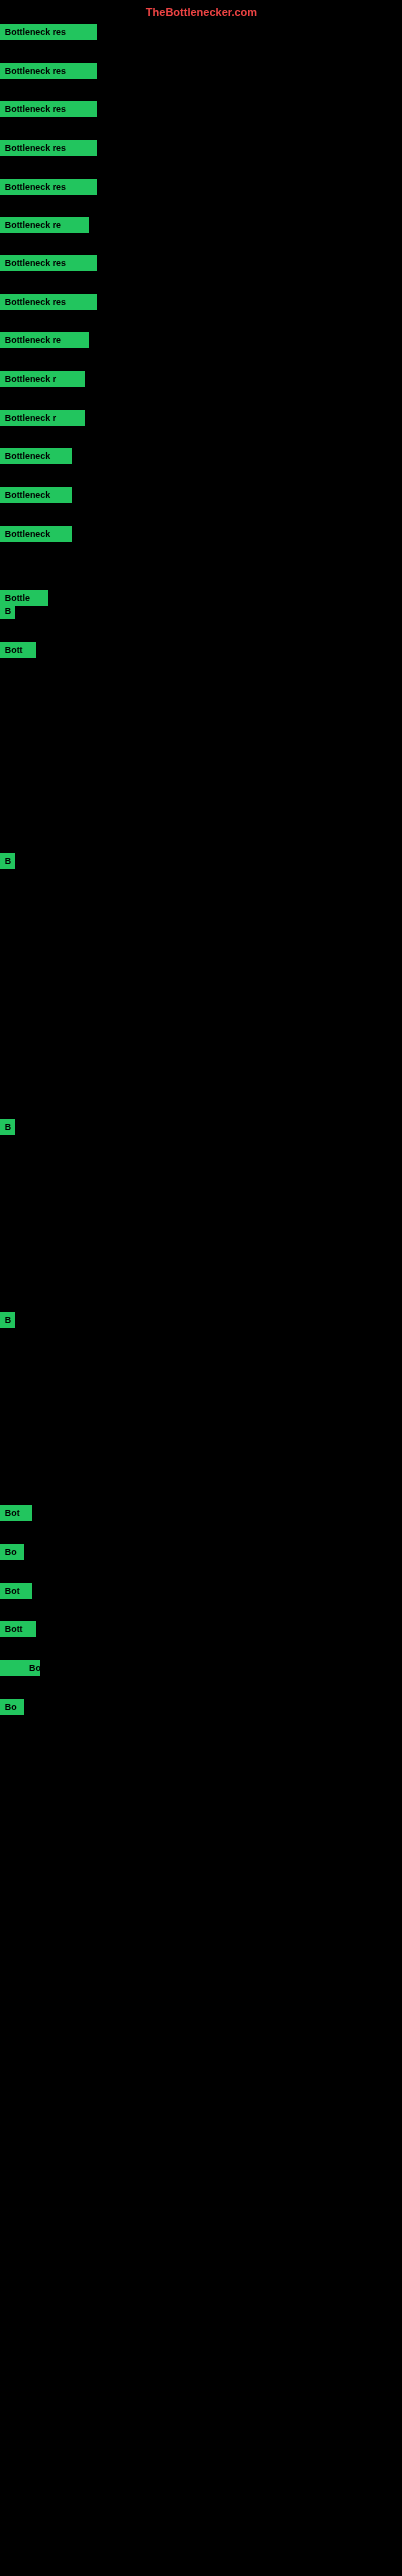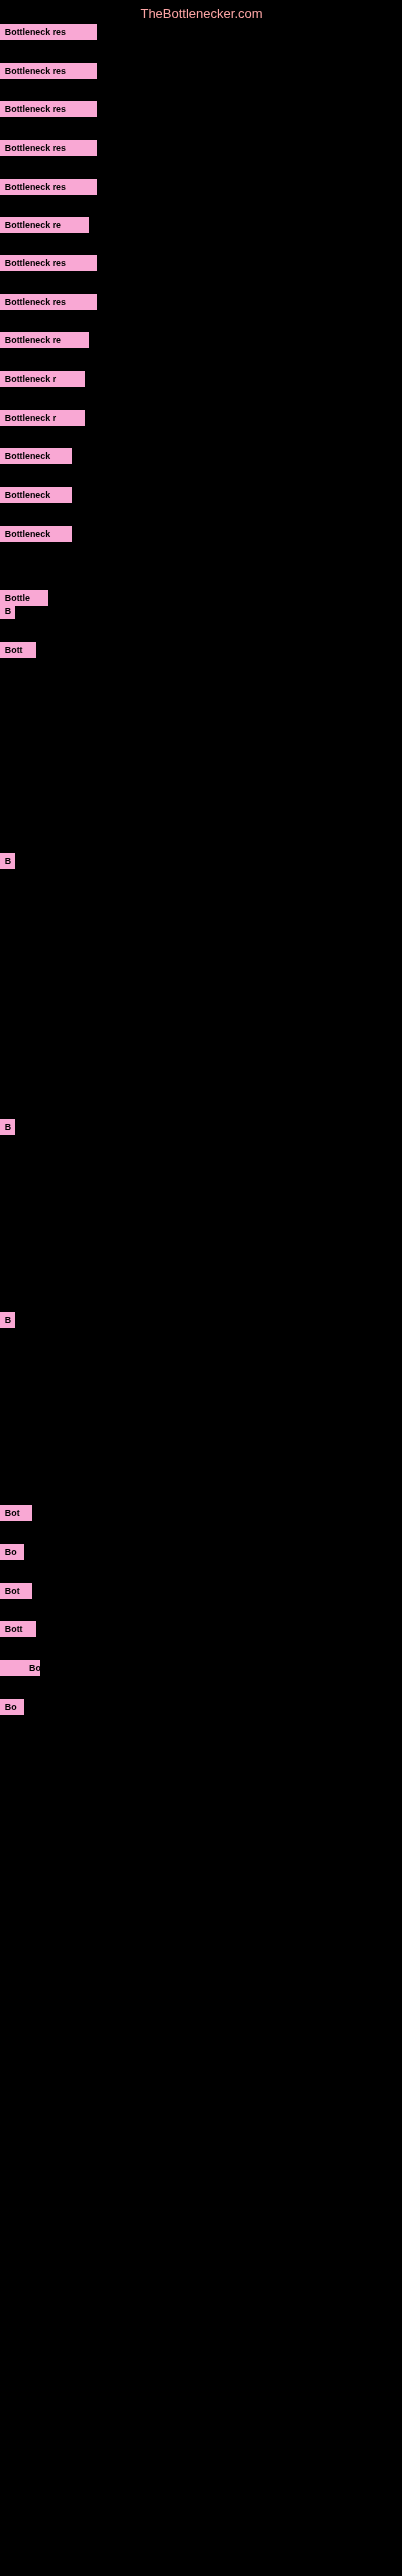--- a/index.html
+++ b/index.html
@@ -11,32 +11,33 @@
     body {
       background-color: #000000;
       width: 403px;
       min-height: 2576px;
       font-family: Arial, sans-serif;
       position: relative;
     }
 
     .site-title {
       text-align: center;
-      color: #fca5a5;
-      font-size: 13px;
+      color: #ef4444;
+      font-size: 11px;
       padding: 6.4px 0;
       position: absolute;
       top: 0;
       left: 0;
       right: 0;
+      font-weight: bold;
     }
 
     .bottleneck-badge {
       position: absolute;
-      background-color: #f9a8d4;
+      background-color: #22c55e;
       color: #000000;
       font-size: 8.9px;
       font-weight: bold;
       padding: 3.2px 4.8px;
       white-space: nowrap;
       overflow: hidden;
       cursor: pointer;
     }
   </style>
 </head>

